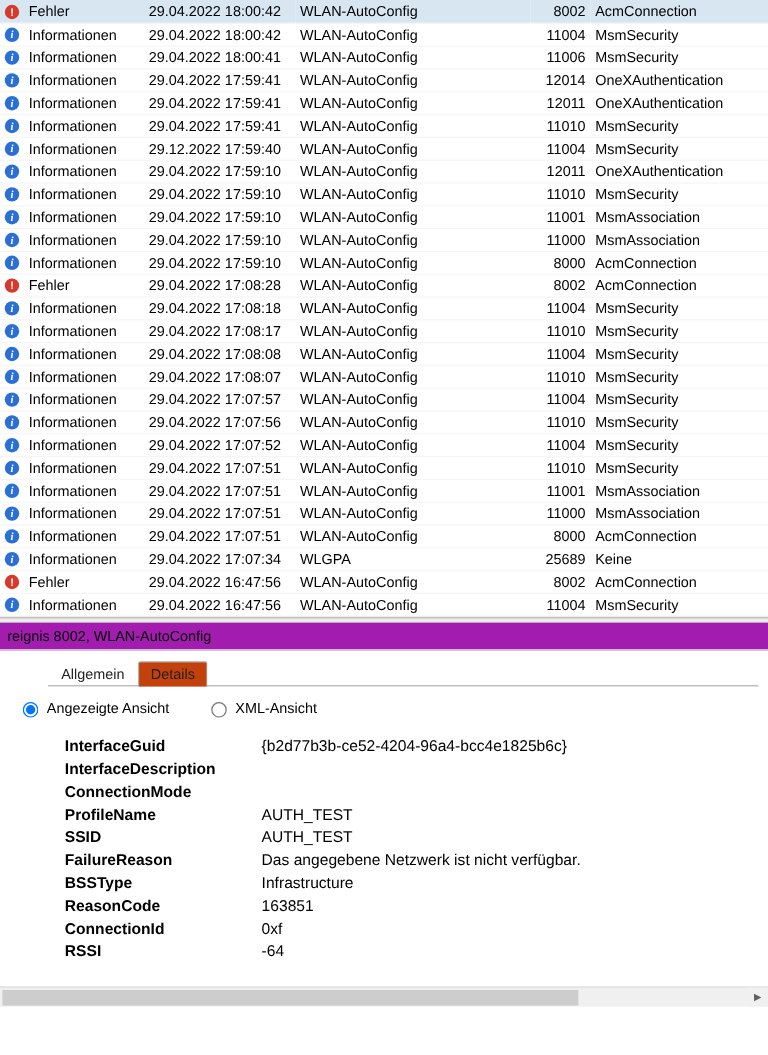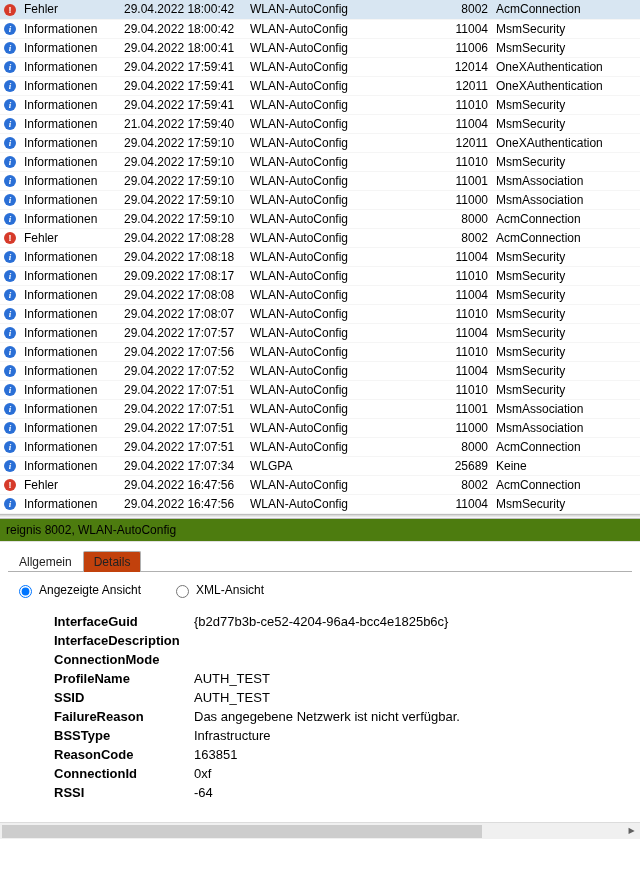--- a/index.html
+++ b/index.html
@@ -53,24 +53,25 @@
   .divider {
     height: 5px;
     background: linear-gradient(#d4d4d4,#fff);
     border-top: 1px solid #bfbfbf;
     border-bottom: 1px solid #bfbfbf;
   }
   .event-header {
     padding: 4px 6px;
     font-size: 12px;
     border-bottom: 1px solid #e0e0e0;
-    background: #4d7c0f;
+    background: #a21caf;
   }
   .tabs-row {
     padding: 8px 8px 0 8px;
+    margin-left: 32px;
   }
   .tabrow {
     border-bottom: 1px solid #b0b0b0;
     display: flex;
     align-items: flex-end;
     gap: 0;
   }
   .tab {
     padding: 3px 10px;
     font-size: 12px;
@@ -97,21 +98,21 @@
   .detail-body {
     padding: 4px 20px 20px 54px;
   }
   .detail-row {
     display: flex;
     padding: 2px 0;
     font-size: 13px;
   }
   .detail-key {
     font-weight: bold;
-    width: 140px;
+    width: 164px;
     flex-shrink: 0;
   }
   .detail-val {}
   .scrollbar-bottom {
     height: 17px;
     background: #f0f0f0;
     border-top: 1px solid #dcdcdc;
     position: relative;
   }
   .scroll-thumb {
@@ -181,21 +182,21 @@
         <td class="icon-cell"><span class="ico ico-info"></span></td>
         <td class="level-cell">Informationen</td>
         <td class="date-cell">29.04.2022 17:59:41</td>
         <td class="source-cell">WLAN-AutoConfig</td>
         <td class="id-cell">11010</td>
         <td class="cat-cell">MsmSecurity</td>
       </tr>
       <tr>
         <td class="icon-cell"><span class="ico ico-info"></span></td>
         <td class="level-cell">Informationen</td>
-        <td class="date-cell">21.04.2022 17:59:40</td>
+        <td class="date-cell">29.12.2022 17:59:40</td>
         <td class="source-cell">WLAN-AutoConfig</td>
         <td class="id-cell">11004</td>
         <td class="cat-cell">MsmSecurity</td>
       </tr>
       <tr>
         <td class="icon-cell"><span class="ico ico-info"></span></td>
         <td class="level-cell">Informationen</td>
         <td class="date-cell">29.04.2022 17:59:10</td>
         <td class="source-cell">WLAN-AutoConfig</td>
         <td class="id-cell">12011</td>
@@ -245,21 +246,21 @@
         <td class="icon-cell"><span class="ico ico-info"></span></td>
         <td class="level-cell">Informationen</td>
         <td class="date-cell">29.04.2022 17:08:18</td>
         <td class="source-cell">WLAN-AutoConfig</td>
         <td class="id-cell">11004</td>
         <td class="cat-cell">MsmSecurity</td>
       </tr>
       <tr>
         <td class="icon-cell"><span class="ico ico-info"></span></td>
         <td class="level-cell">Informationen</td>
-        <td class="date-cell">29.09.2022 17:08:17</td>
+        <td class="date-cell">29.04.2022 17:08:17</td>
         <td class="source-cell">WLAN-AutoConfig</td>
         <td class="id-cell">11010</td>
         <td class="cat-cell">MsmSecurity</td>
       </tr>
       <tr>
         <td class="icon-cell"><span class="ico ico-info"></span></td>
         <td class="level-cell">Informationen</td>
         <td class="date-cell">29.04.2022 17:08:08</td>
         <td class="source-cell">WLAN-AutoConfig</td>
         <td class="id-cell">11004</td>

